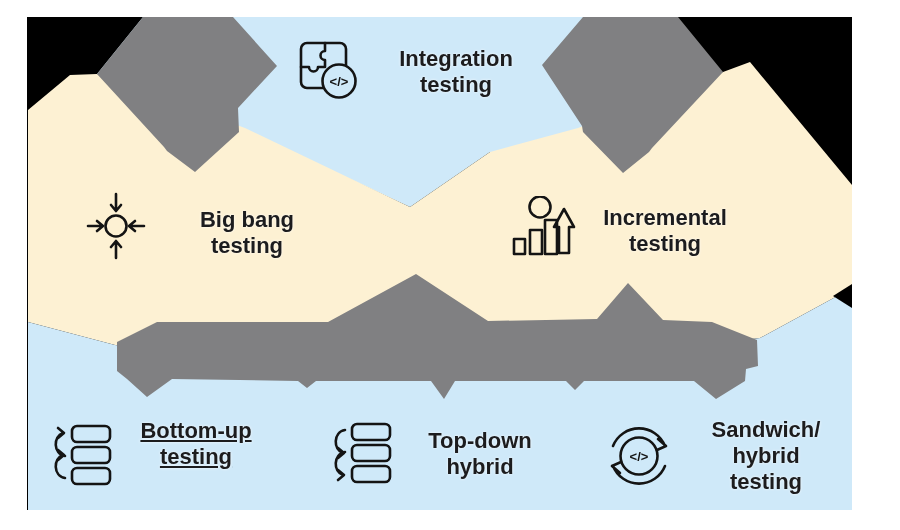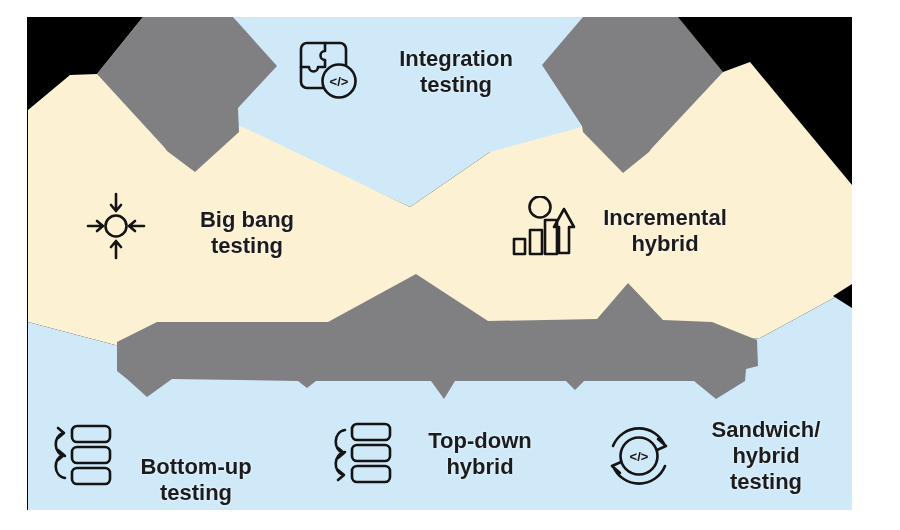--- a/index.html
+++ b/index.html
@@ -84,34 +84,34 @@
     <span class="node-icon" style="left:512px;top:196px;width:64px;height:60px;">
       <svg viewBox="0 0 64 60">
         <rect class="ic" x="2" y="43" width="11" height="15"></rect>
         <rect class="ic" x="18" y="34" width="12" height="24"></rect>
         <rect class="ic" x="33" y="24" width="12" height="34"></rect>
         <circle class="ic" cx="28" cy="11" r="10.5"></circle>
         <path class="ic" d="M47,57 V31 H42 L52,13 L62,31 H57 V57 Z"></path>
       </svg>
     </span>
     <div class="node-label" style="left:665px;top:231px;">Incremental
-hybrid</div>
+testing</div>
   </div>
 
   <div>
     <span class="node-icon" style="left:48px;top:424px;width:64px;height:62px;">
       <svg viewBox="0 0 64 62">
         <rect class="ic" x="24" y="2" width="38" height="16" rx="5"></rect>
         <rect class="ic" x="24" y="23" width="38" height="16" rx="5"></rect>
         <rect class="ic" x="24" y="44" width="38" height="16" rx="5"></rect>
         <path class="ic" d="M17,32 C5,30 5,12 15,9 M10,4 L16,9 L10,14"></path>
         <path class="ic" d="M17,54 C5,52 5,34 15,31 M10,26 L16,31 L10,36"></path>
       </svg>
     </span>
-    <div class="node-label" style="left:196px;top:480px;">Bottom-up
+    <div class="node-label" style="left:196px;top:444px;text-decoration:underline;">Bottom-up
 testing</div>
   </div>
 
   <div>
     <span class="node-icon" style="left:328px;top:422px;width:64px;height:62px;">
       <svg viewBox="0 0 64 62">
         <rect class="ic" x="24" y="2" width="38" height="16" rx="5"></rect>
         <rect class="ic" x="24" y="23" width="38" height="16" rx="5"></rect>
         <rect class="ic" x="24" y="44" width="38" height="16" rx="5"></rect>
         <path class="ic" d="M17,8 C5,10 5,28 15,31 M10,26 L16,31 L10,36"></path>

